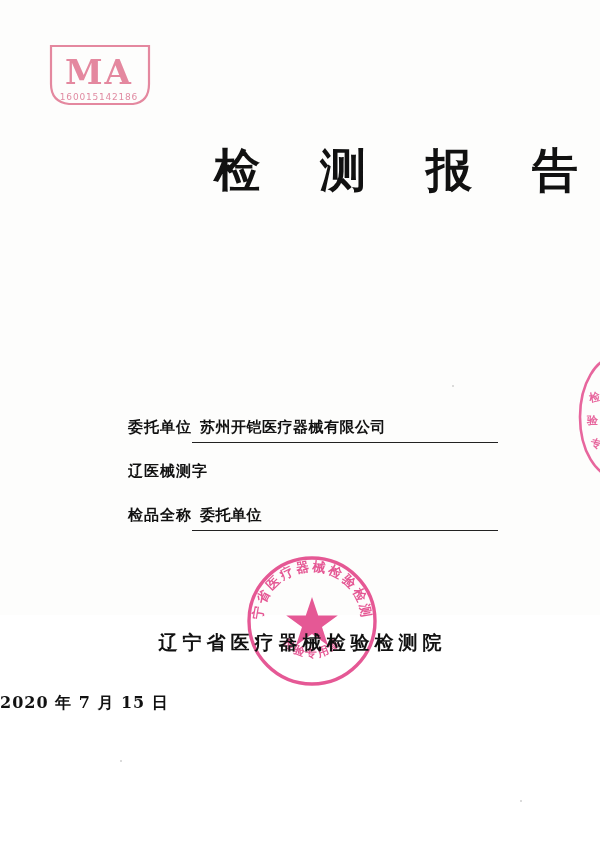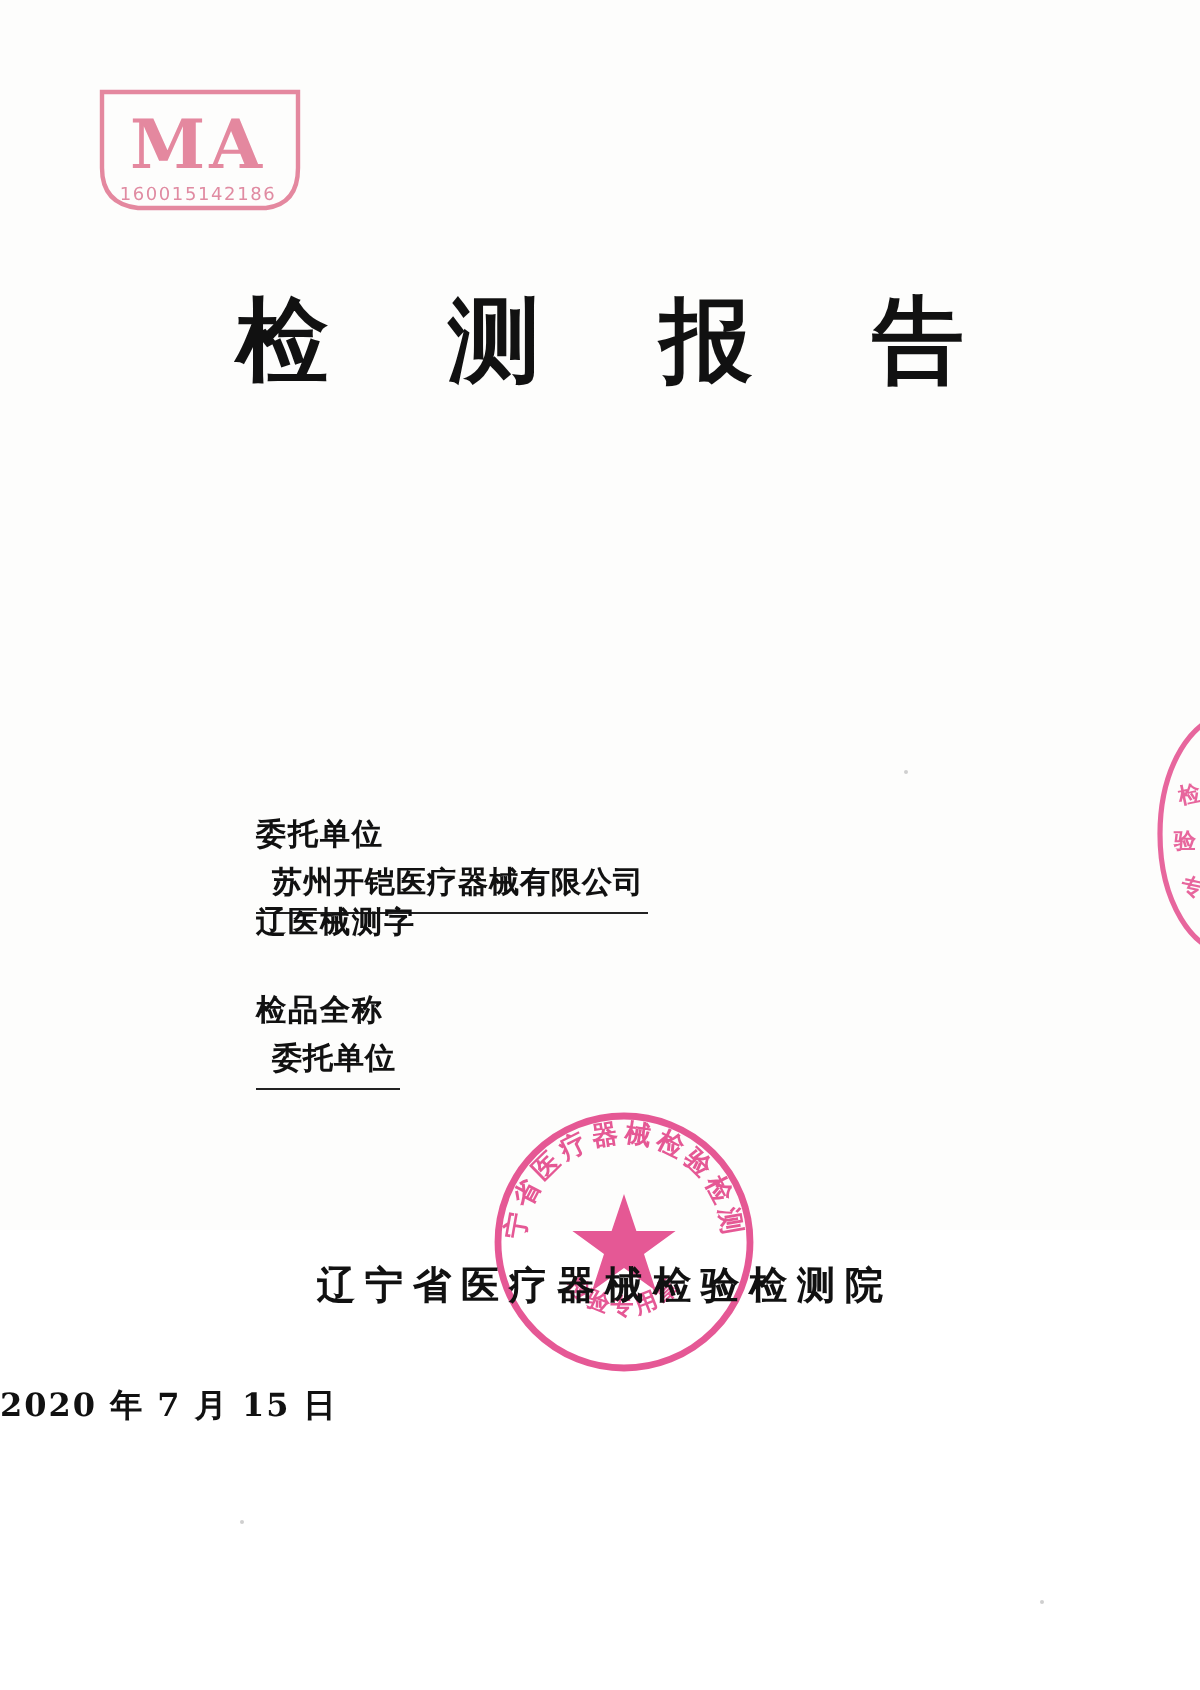--- a/index.html
+++ b/index.html
@@ -30,21 +30,21 @@
     height: 72px;
   }
   .ma-stamp svg { display: block; }
 
   
   .doc-title {
     position: absolute;
     top: 140px;
     left: 0;
     width: 600px;
-    text-align: center;
+    text-align: right;
     font-family: "DejaVu Serif", serif;
     font-size: 46px;
     font-weight: 700;
     letter-spacing: 22px;
     text-indent: 22px;
     color: #111111;
   }
   .doc-subtitle {
     position: absolute;
     top: 218px;
@@ -60,23 +60,22 @@
 
   
   .fields {
     position: absolute;
     top: 408px;
     left: 128px;
     width: 370px;
   }
   .field-row {
     display: flex;
-    align-items: flex-start;
+    align-items: center;
     height: 44px;
-    flex-direction: column;
   }
   .field-label {
     font-family: "DejaVu Serif", serif;
     font-size: 15px;
     font-weight: 600;
     color: #111111;
     white-space: nowrap;
     letter-spacing: 1px;
     padding-bottom: 5px;
   }

